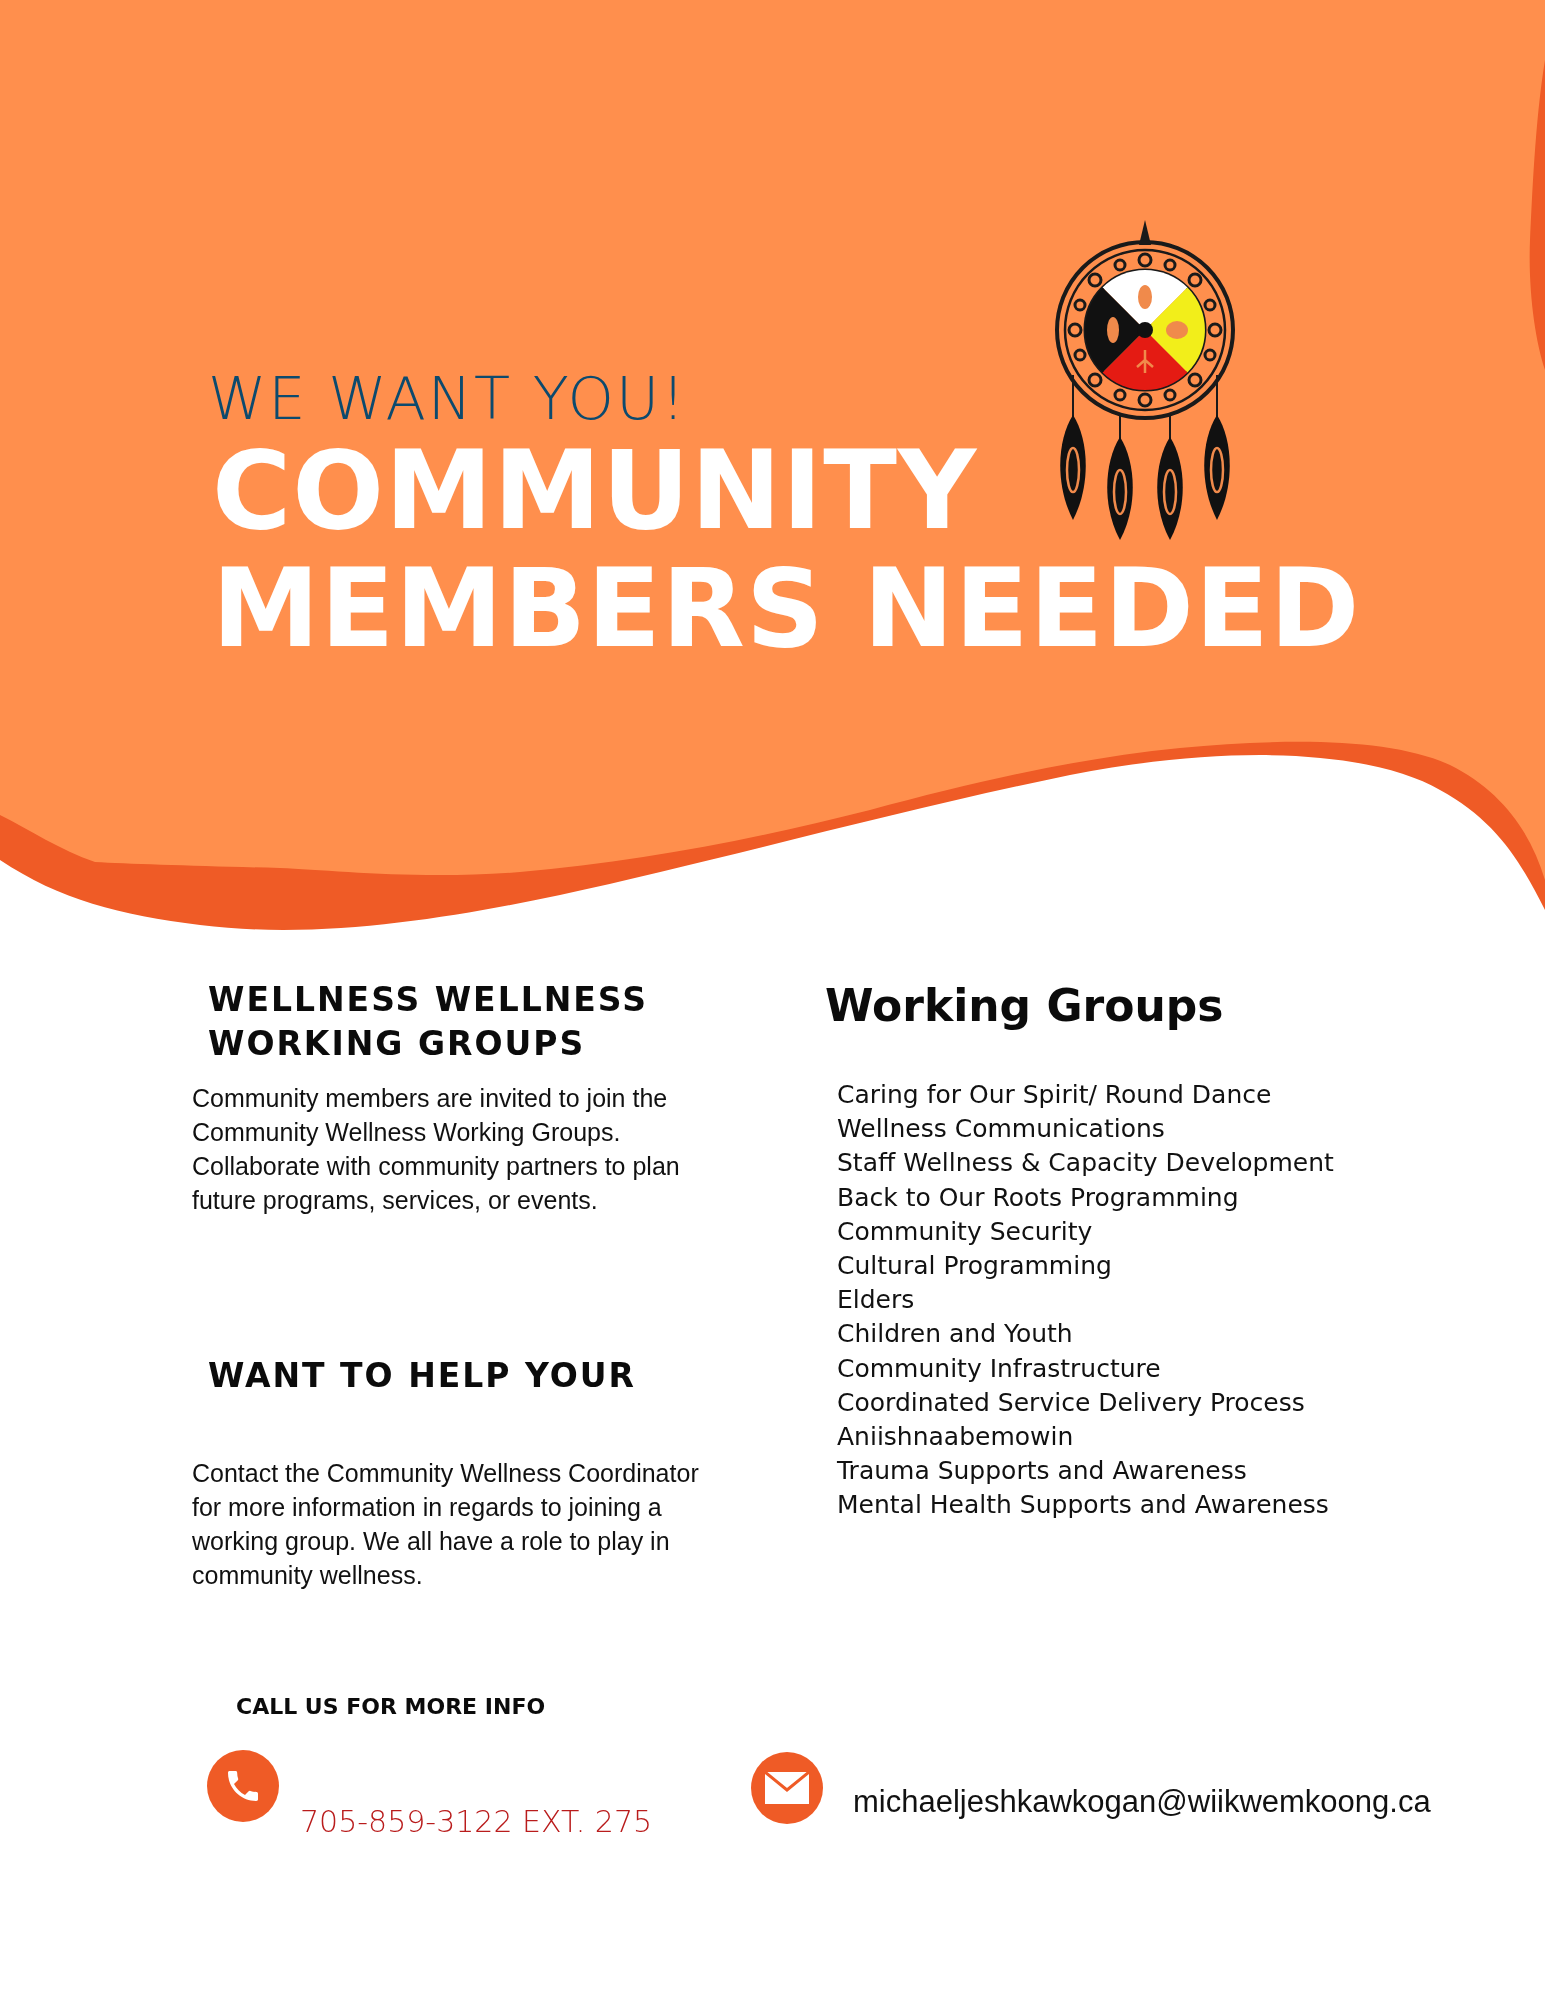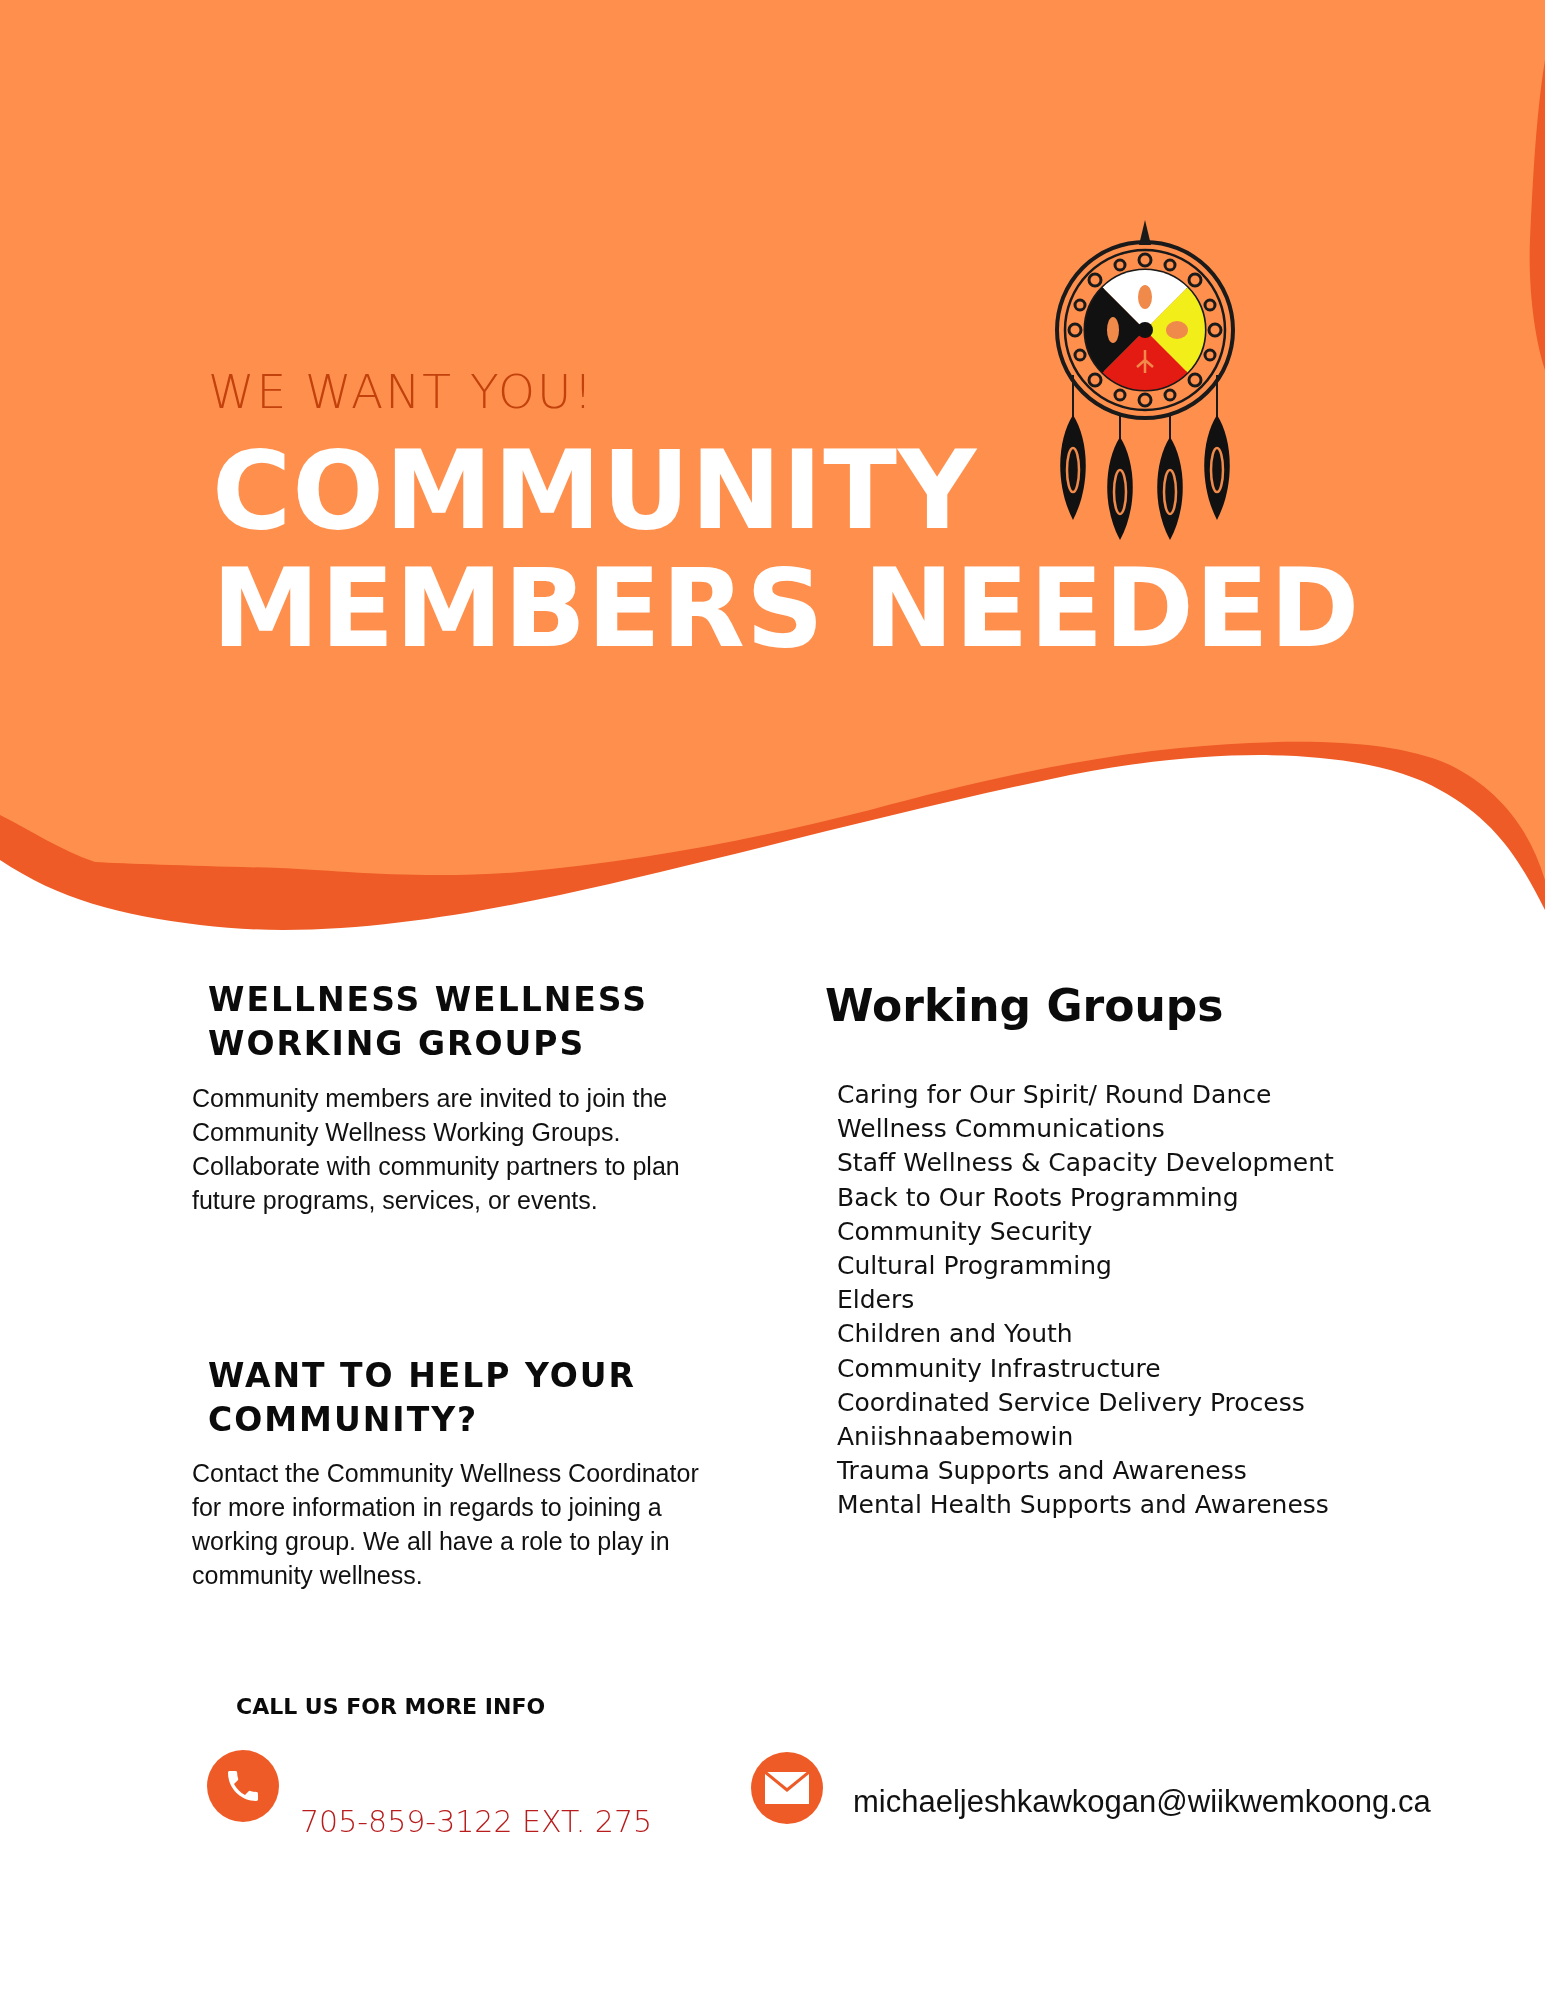--- a/index.html
+++ b/index.html
@@ -4,21 +4,21 @@
   <style>
     html, body { margin: 0; padding: 0; }
     body {
       width: 1545px; height: 2000px; position: relative; overflow: hidden;
       background: #ffffff; font-family: "Liberation Sans", sans-serif; color: #111;
     }
     .bg-svg { position: absolute; left: 0; top: 0; width: 1545px; height: 950px; }
     .kicker {
       position: absolute; left: 208px; top: 364px;
       font-family: "DejaVu Sans", sans-serif; font-weight: 300;
-      font-size: 47px; letter-spacing: 2px; color: #c2410c;
+      font-size: 59px; letter-spacing: 2px; color: #0c4a6e;
     }
     .headline {
       position: absolute; left: 212px; top: 432px;
       font-family: "DejaVu Sans", sans-serif; font-weight: bold;
       font-size: 108px; line-height: 118px; color: #ffffff; letter-spacing: 1px;
     }
     .headline div { white-space: nowrap; }
     .logo { position: absolute; left: 1045px; top: 215px; width: 200px; height: 325px; }
 
     .section-title {
@@ -130,21 +130,20 @@
 </svg>
 
 <div class="section-title" style="top:978px;">
   <div>WELLNESS WELLNESS</div>
   <div>WORKING GROUPS</div>
 </div>
 <div class="section-body" style="top:1081px;">Community members are invited to join the Community Wellness Working Groups. Collaborate with community partners to plan future programs, services, or events.</div>
 
 <div class="section-title" style="top:1354px;">
   <div>WANT TO HELP YOUR</div>
-  <div>COMMUNITY?</div>
 </div>
 <div class="section-body" style="top:1456px;">Contact the Community Wellness Coordinator for more information in regards to joining a working group. We all have a role to play in community wellness.</div>
 
 <div class="wg-title">Working Groups</div>
 <ul class="wg-list">
   <li>Caring for Our Spirit/ Round Dance</li>
   <li>Wellness Communications</li>
   <li>Staff Wellness &amp; Capacity Development</li>
   <li>Back to Our Roots Programming</li>
   <li>Community Security</li>

